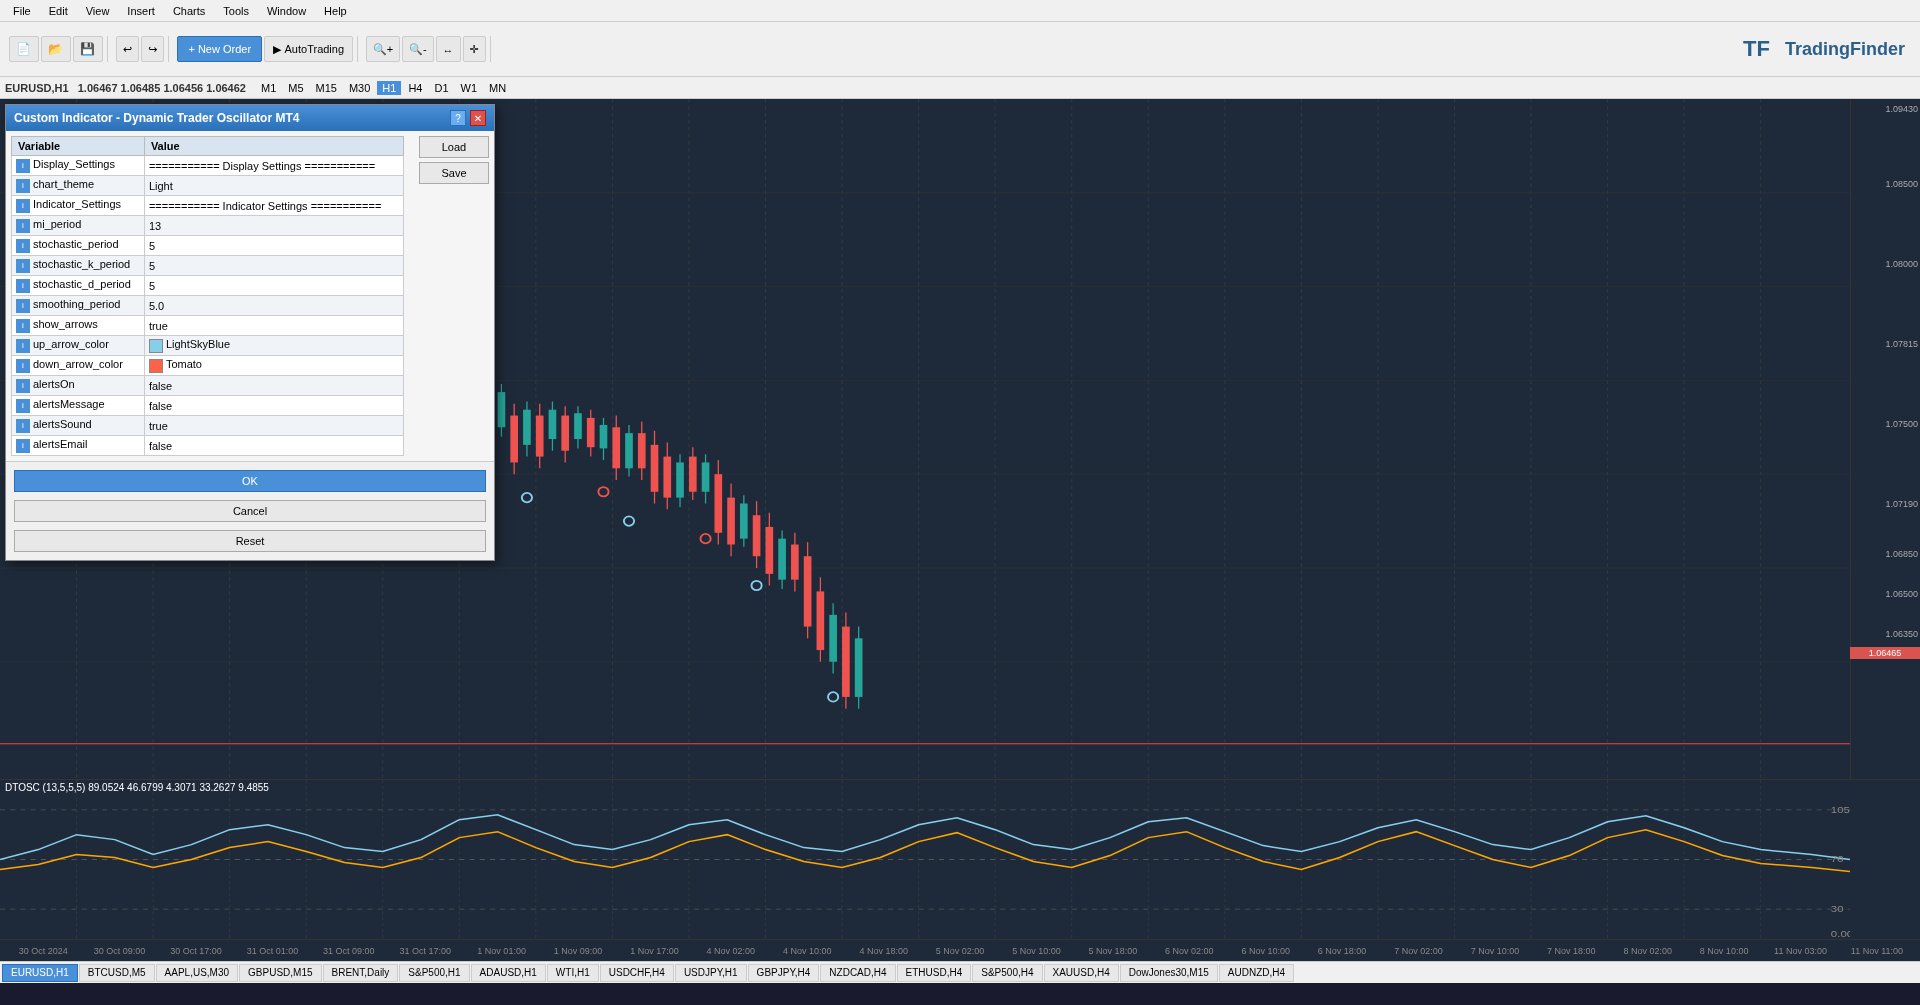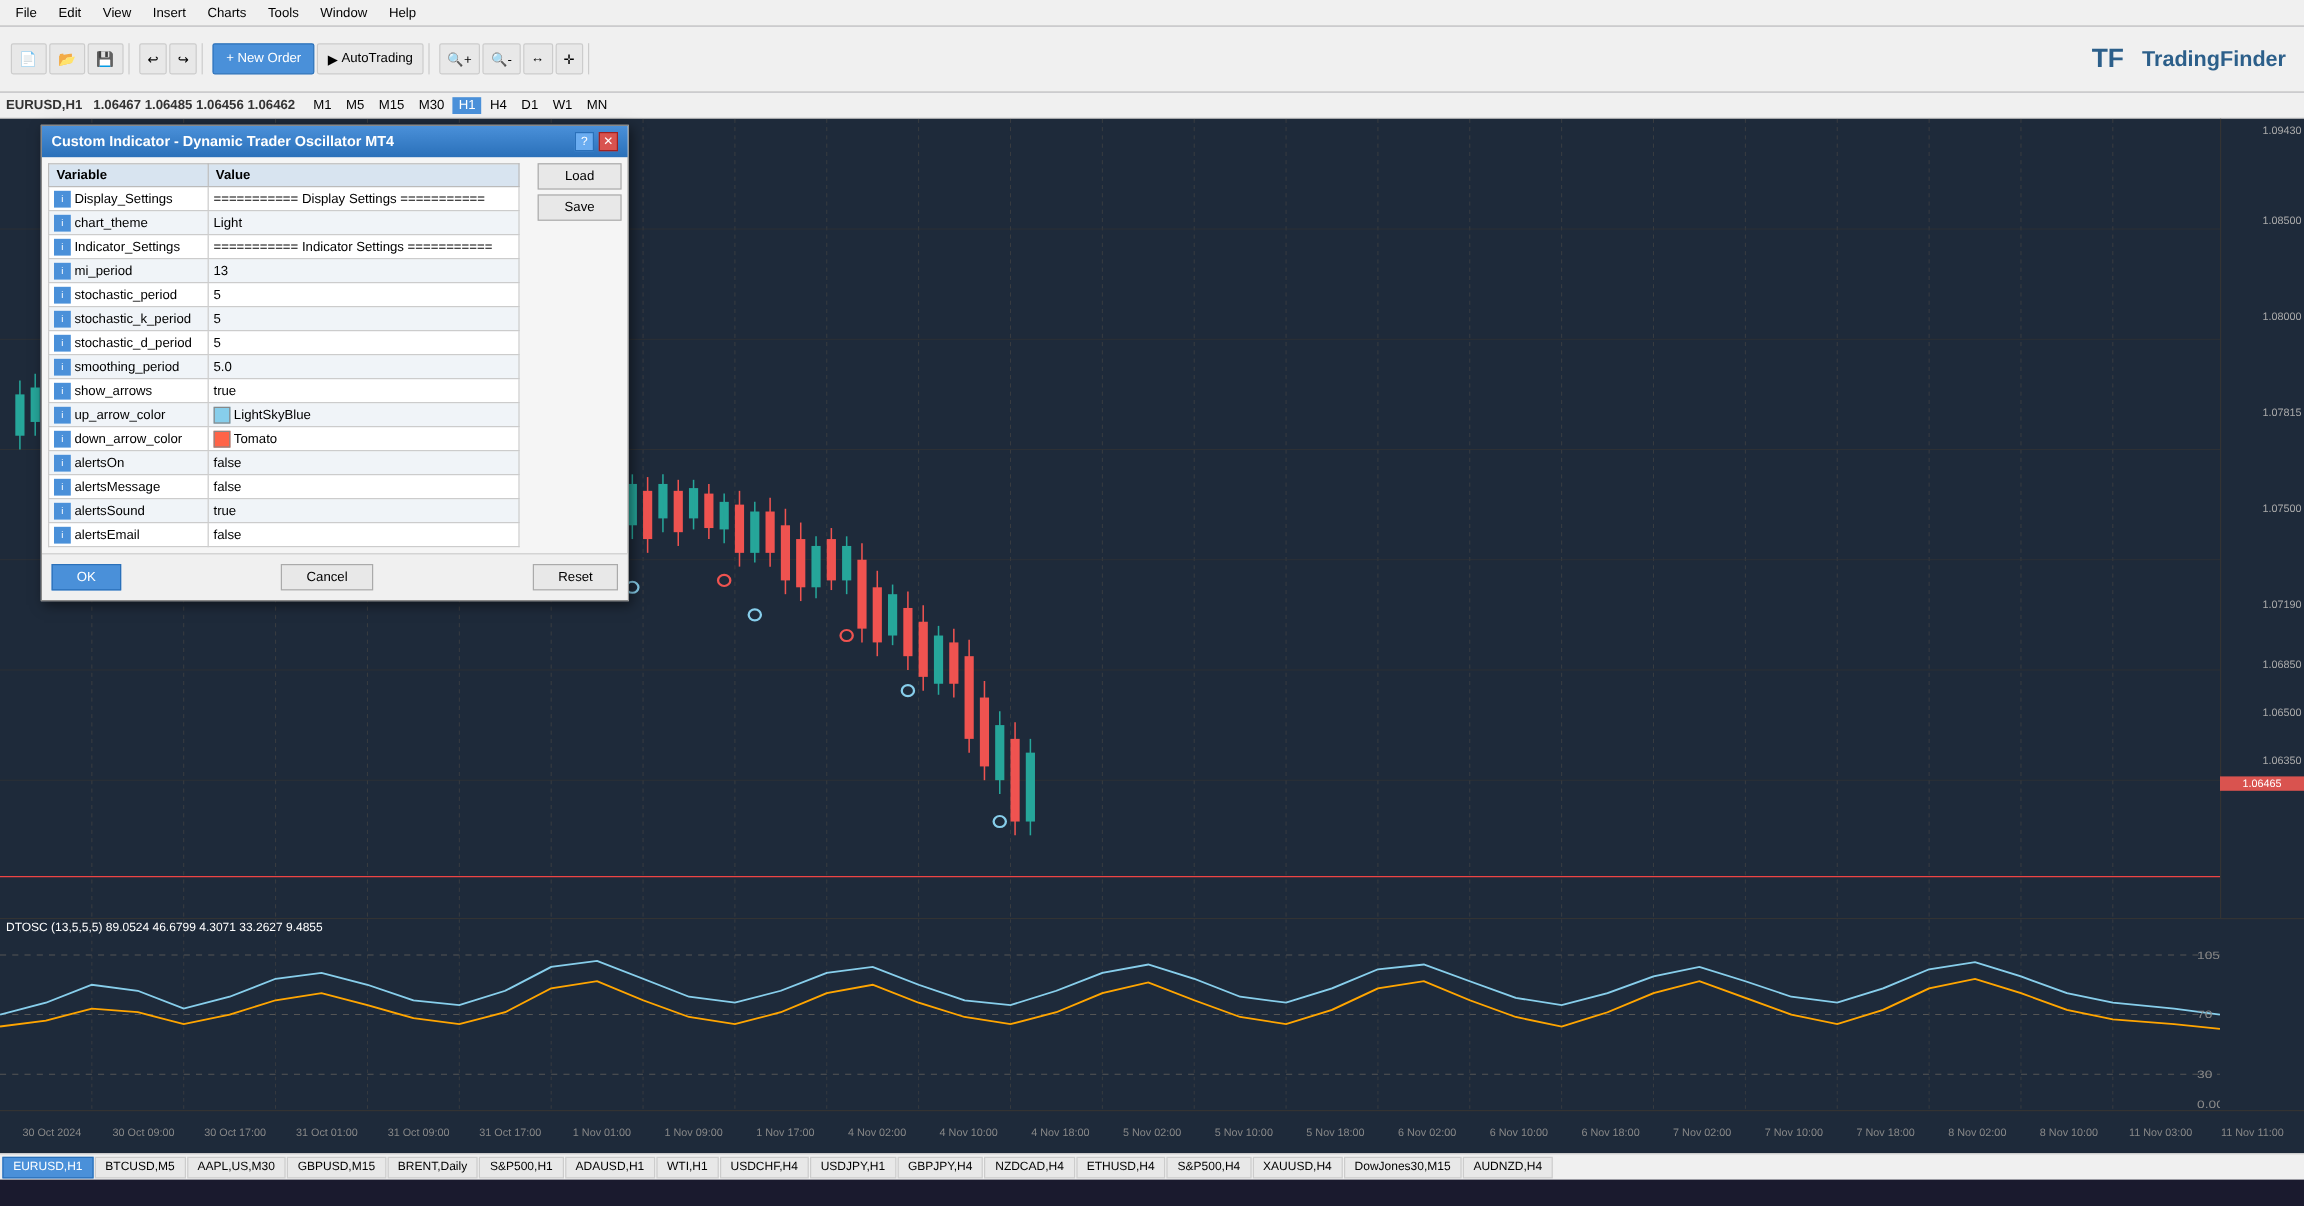--- a/index.html
+++ b/index.html
@@ -125,21 +125,21 @@
       position: absolute;
       top: 2px;
       left: 5px;
       color: #fff;
       font-size: 10px;
       z-index: 5;
     }
 
     
     .time-axis {
-      height: 36px;
+      height: 22px;
       background: #1e2a3a;
       border-top: 1px solid #333;
       display: flex;
       align-items: center;
       color: #888;
       font-size: 9px;
       padding: 0 5px;
       gap: 0;
     }
 
@@ -163,21 +163,20 @@
       display: flex;
       align-items: center;
     }
     .bottom-tab.active { background: #4a90d9; color: white; border-color: #2a70b9; }
 
     
     .dialog-overlay {
       position: absolute;
       top: 0; left: 0; right: 0; bottom: 0;
       z-index: 100;
-      margin-left: 29px;
     }
     .dialog {
       position: absolute;
       top: 5px;
       left: 5px;
       width: 490px;
       background: #f5f5f5;
       border: 1px solid #888;
       box-shadow: 3px 3px 10px rgba(0,0,0,0.5);
       z-index: 101;
@@ -279,20 +278,21 @@
     }
 
     
     .dialog-footer {
       padding: 8px;
       display: flex;
       justify-content: space-between;
       gap: 8px;
       border-top: 1px solid #ccc;
       background: #f0f0f0;
+      flex-direction: column;
     }
     .footer-btn {
       padding: 4px 20px;
       font-size: 11px;
       cursor: pointer;
       border: 1px solid #aaa;
       background: #e8e8e8;
     }
     .footer-btn.primary { background: #4a90d9; color: white; border-color: #2a70b9; }
 

